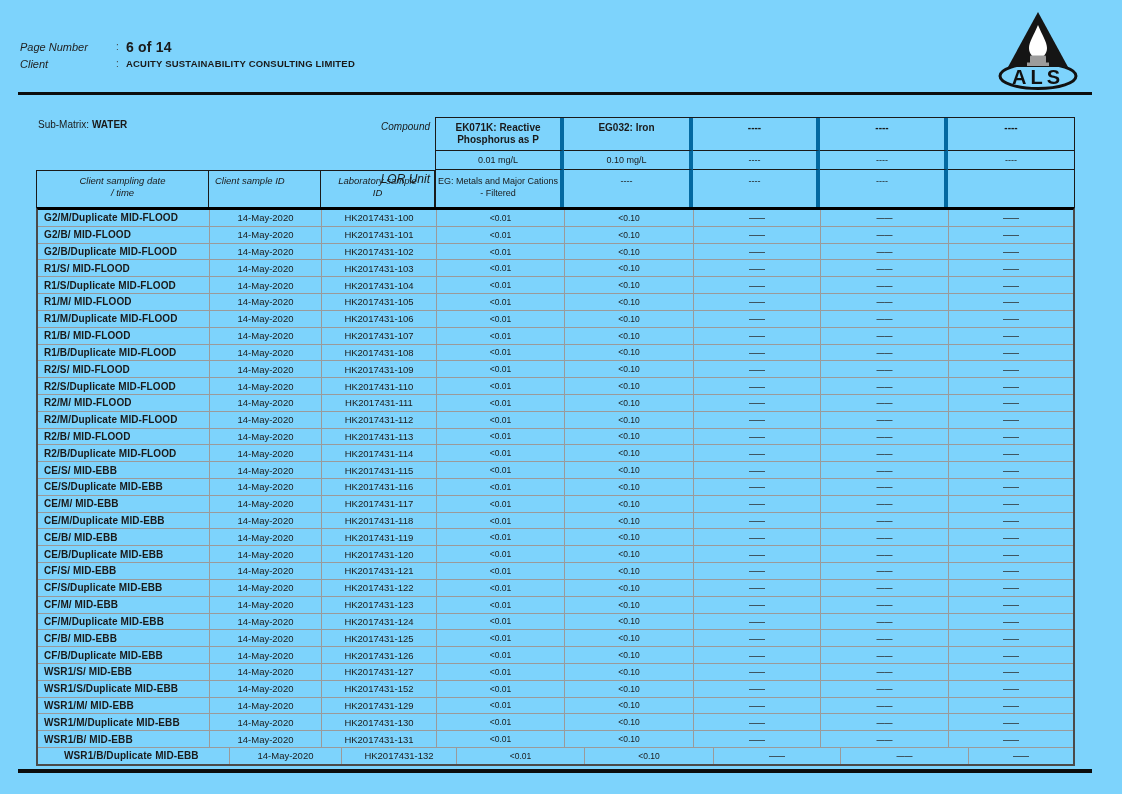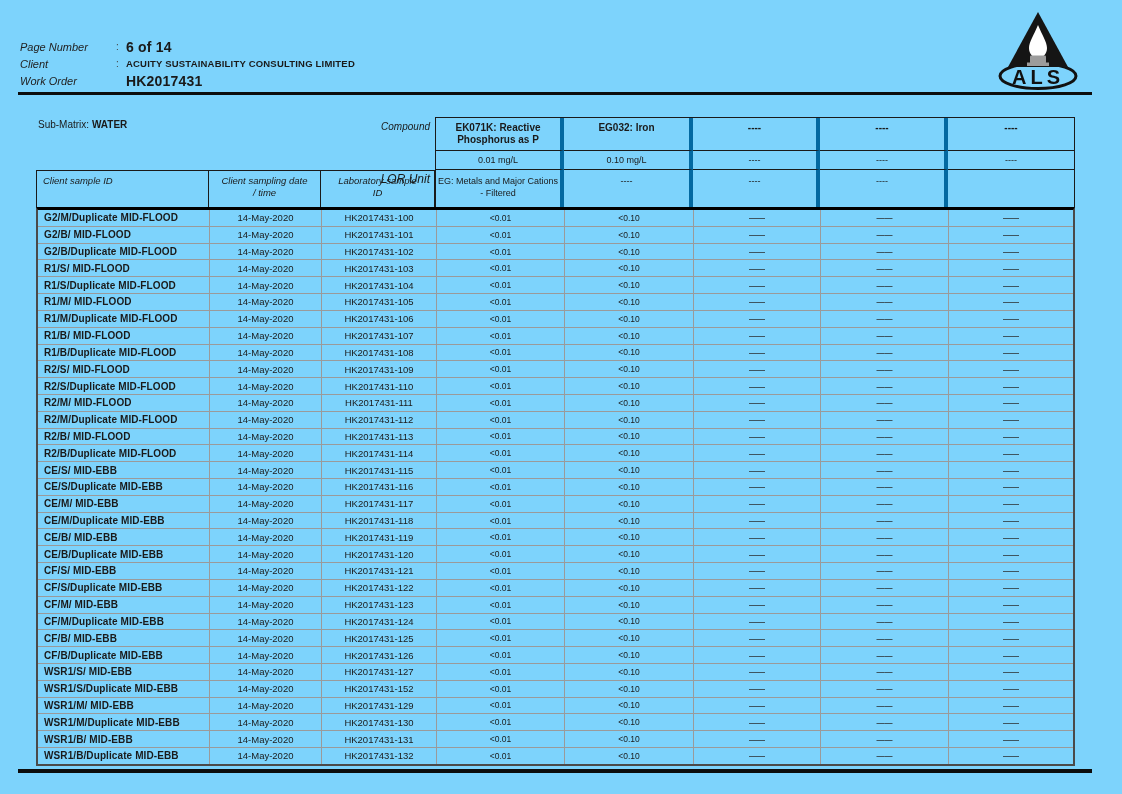--- a/index.html
+++ b/index.html
@@ -45,21 +45,21 @@
   .lh{box-sizing:border-box;border-right:1px solid #1a1a1a;font-style:italic;font-size:9.5px;
       line-height:12px;padding-top:4px;text-align:center;}
   .lh:last-child{border-right:none;}
   .lh-first{text-align:left;padding-left:6px;}
 
   
   .tbody{position:absolute;left:36px;top:207px;width:1039px;height:559px;
     box-sizing:border-box;border:2px solid #4a4a4a;border-top:3px solid #000;
     display:flex;flex-direction:column;}
   .tr{flex:1;display:flex;border-bottom:1px solid #9a9a9a;}
-  .tr:last-child{border-bottom:none;}
+  .tr:last-child{border-bottom:none;padding-left:20px;}
   .td{box-sizing:border-box;border-right:1px solid #9a9a9a;display:flex;align-items:center;
       overflow:hidden;white-space:nowrap;}
   .tr > .td:nth-child(1){width:172px;}
   .tr > .td:nth-child(2){width:112px;}
   .tr > .td:nth-child(3){width:115px;}
   .tr > .td:nth-child(4){width:128px;}
   .tr > .td:nth-child(5){width:129px;}
   .tr > .td:nth-child(6){width:127px;}
   .tr > .td:nth-child(7){width:128px;}
   .tr > .td:nth-child(8){flex:1;border-right:none;}
@@ -78,25 +78,20 @@
     <div class="hdr-row">
       <span class="hdr-label">Page Number</span>
       <span class="hdr-colon">:</span>
       <span class="hdr-value">6 of 14</span>
     </div>
     <div class="hdr-row">
       <span class="hdr-label">Client</span>
       <span class="hdr-colon">:</span>
       <span class="hdr-value small">ACUITY SUSTAINABILITY CONSULTING LIMITED</span>
     </div>
-    <div class="hdr-row">
-      <span class="hdr-label">Work Order</span>
-      <span class="hdr-colon"></span>
-      <span class="hdr-value">HK2017431</span>
-    </div>
   </div>
 
   <svg class="logo" viewBox="0 0 106 84">
     <ellipse cx="52" cy="70" rx="38" ry="12.5" fill="none" stroke="#111" stroke-width="3"></ellipse>
     <path d="M52 6 L82 61 L22 61 Z" fill="#151515"></path>
     <path d="M52 19 C56 29 61 36 61 42 C61 48 57 52 52 52 C47 52 43 48 43 42 C43 36 48 29 52 19 Z" fill="#ffffff"></path>
     <rect x="44" y="49.5" width="16" height="8" rx="1" fill="#9c9c9c"></rect>
     <rect x="41" y="56.5" width="22" height="3.5" fill="#9c9c9c"></rect>
     <text x="52" y="77.5" text-anchor="middle" font-family="Liberation Sans, sans-serif" font-size="20" font-weight="bold" letter-spacing="4" fill="#111">ALS</text>
   </svg>
@@ -121,29 +116,29 @@
     <div class="cph cph-lor">----</div>
     <div class="cph cph-lor">----</div>
     <div class="cph cph-lor">----</div>
     <div class="cph cph-group">EG: Metals and Major Cations - Filtered</div>
     <div class="cph cph-group">----</div>
     <div class="cph cph-group">----</div>
     <div class="cph cph-group">----</div>
   </div>
 
   <div class="lefthdr-grid">
+    <div class="lh">
+      <div>Client sampling date</div>
+      <div>/ time</div>
+    </div>
     <div class="lh lh-first">
       <div>Client sample ID</div>
       <div></div>
     </div>
     <div class="lh">
-      <div>Client sampling date</div>
-      <div>/ time</div>
-    </div>
-    <div class="lh">
       <div>Laboratory sample</div>
       <div>ID</div>
     </div>
   </div>
 
   <div class="tbody">
   <div class="tr">
     <div class="td td-id">G2/M/Duplicate MID-FLOOD</div>
     <div class="td td-c td-date">14-May-2020</div>
     <div class="td td-c td-lab">HK2017431-100</div>

